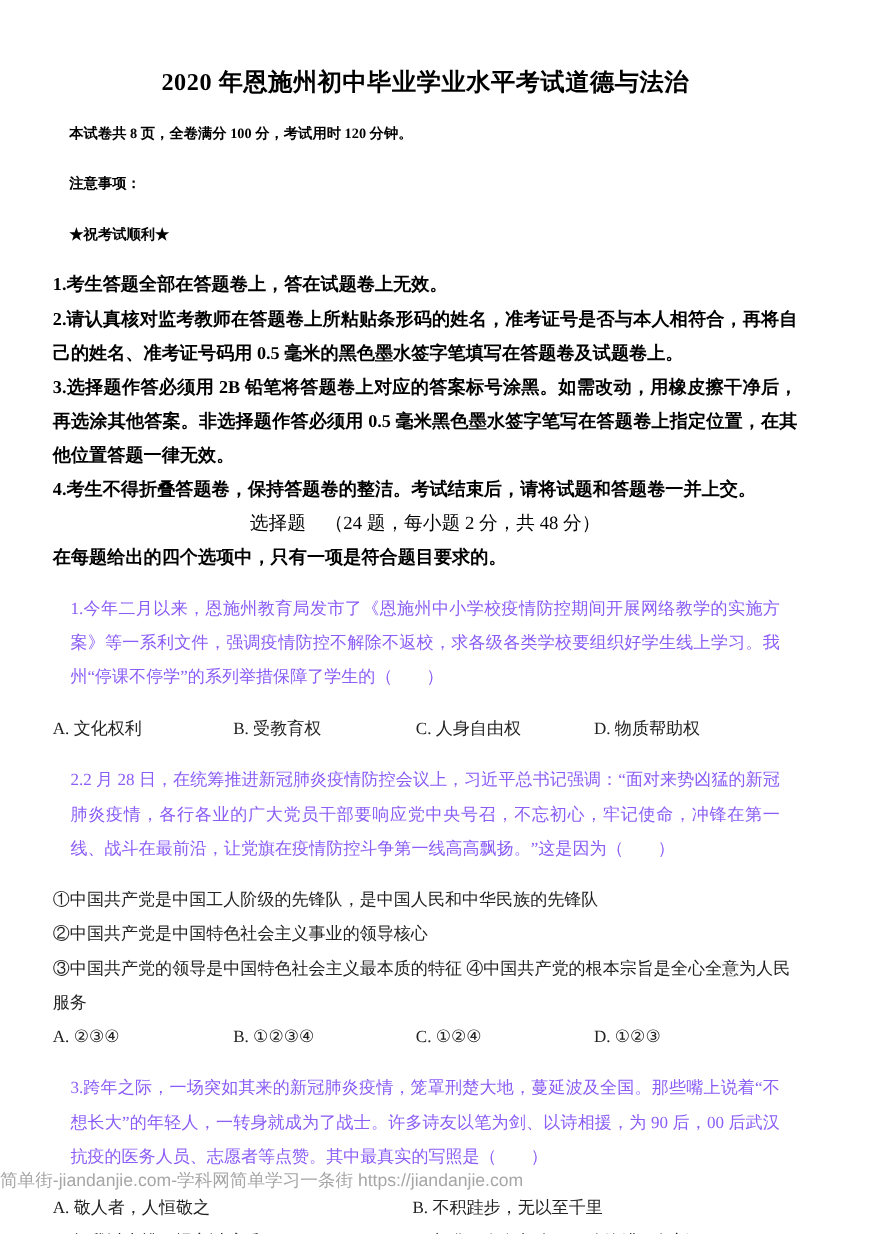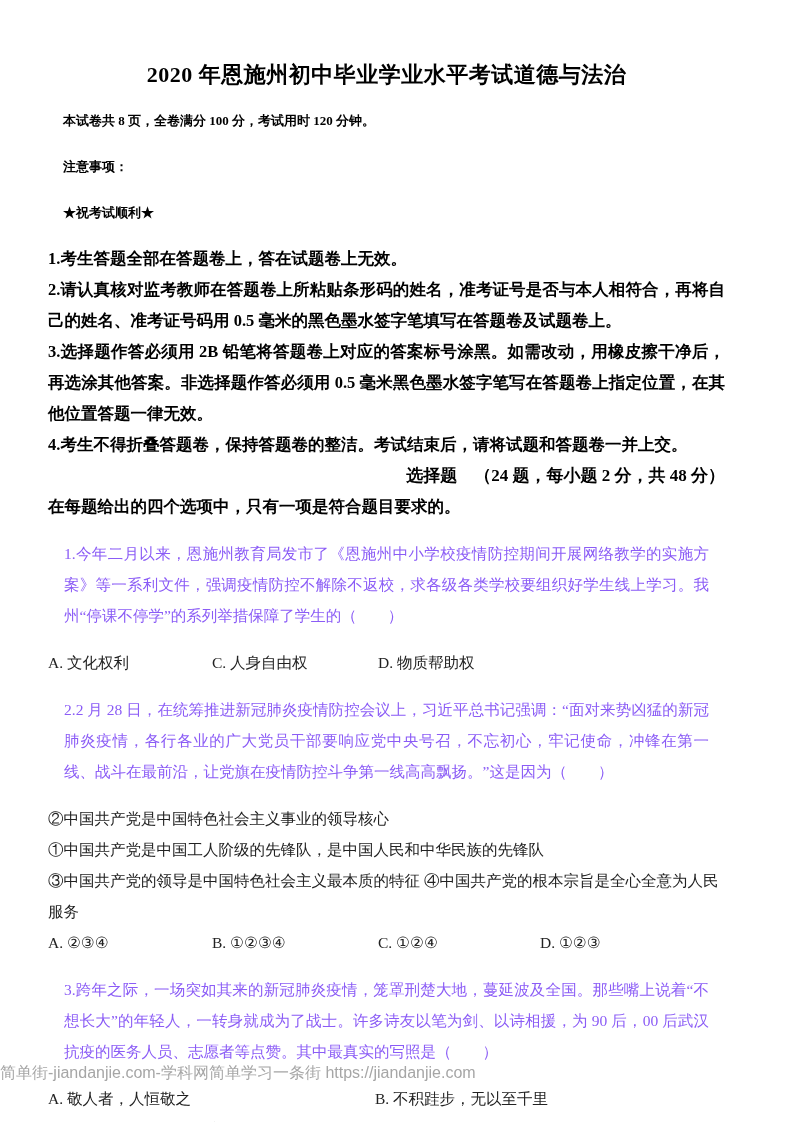--- a/index.html
+++ b/index.html
@@ -18,21 +18,21 @@
     margin:0 0 10px 0; letter-spacing:0.5px;
   }
   .head-line {
     font-size:13px; font-weight:bold; line-height:31px; margin:15px;
   }
   .note {
     font-size:16.5px; font-weight:bold; line-height:31px; margin:0;
     text-align:justify; text-justify:inter-ideograph;
   }
   .section-header {
-    font-size:17px; font-weight:bold; text-align:right; line-height:31px; margin:0;
+    font-size:17px; font-weight:normal; text-align:center; line-height:31px; margin:0;
   }
   .section-note {
     font-size:16.5px; font-weight:bold; line-height:31px; margin:0;
   }
   .question { margin-top:4px; }
   .stem {
     font-size:15.5px; line-height:31px; margin:16px; color:#8b5cf6;
     text-align:justify; text-justify:inter-ideograph;
   }
   .sub-line { font-size:15.5px; line-height:31px; margin:0; color:#222; }
@@ -66,29 +66,30 @@
   <p class="note">3.选择题作答必须用 2B 铅笔将答题卷上对应的答案标号涂黑。如需改动，用橡皮擦干净后，再选涂其他答案。非选择题作答必须用 0.5 毫米黑色墨水签字笔写在答题卷上指定位置，在其他位置答题一律无效。</p>
   <p class="note">4.考生不得折叠答题卷，保持答题卷的整洁。考试结束后，请将试题和答题卷一并上交。</p>
 
   <p class="section-header">选择题　（24 题，每小题 2 分，共 48 分）</p>
   <p class="section-note">在每题给出的四个选项中，只有一项是符合题目要求的。</p>
 
   <div class="question">
     <p class="stem">1.今年二月以来，恩施州教育局发市了《恩施州中小学校疫情防控期间开展网络教学的实施方案》等一系利文件，强调疫情防控不解除不返校，求各级各类学校要组织好学生线上学习。我州“停课不停学”的系列举措保障了学生的（　　）</p>
     <div class="options-grid4">
       <span>A. 文化权利</span>
+      <span>B. 受教育权</span>
       <span>C. 人身自由权</span>
       <span>D. 物质帮助权</span>
     </div>
   </div>
 
   <div class="question">
     <p class="stem">2.2 月 28 日，在统筹推进新冠肺炎疫情防控会议上，习近平总书记强调：“面对来势凶猛的新冠肺炎疫情，各行各业的广大党员干部要响应党中央号召，不忘初心，牢记使命，冲锋在第一线、战斗在最前沿，让党旗在疫情防控斗争第一线高高飘扬。”这是因为（　　）</p>
+    <p class="sub-line">①中国共产党是中国工人阶级的先锋队，是中国人民和中华民族的先锋队</p>
     <p class="sub-line">②中国共产党是中国特色社会主义事业的领导核心</p>
-    <p class="sub-line">①中国共产党是中国工人阶级的先锋队，是中国人民和中华民族的先锋队</p>
     <p class="sub-line">③中国共产党的领导是中国特色社会主义最本质的特征 ④中国共产党的根本宗旨是全心全意为人民服务</p>
     <div class="options-grid4">
       <span>A.  ②③④</span>
       <span>B.  ①②③④</span>
       <span>C.  ①②④</span>
       <span>D.  ①②③</span>
     </div>
   </div>
 
   <div class="question">

